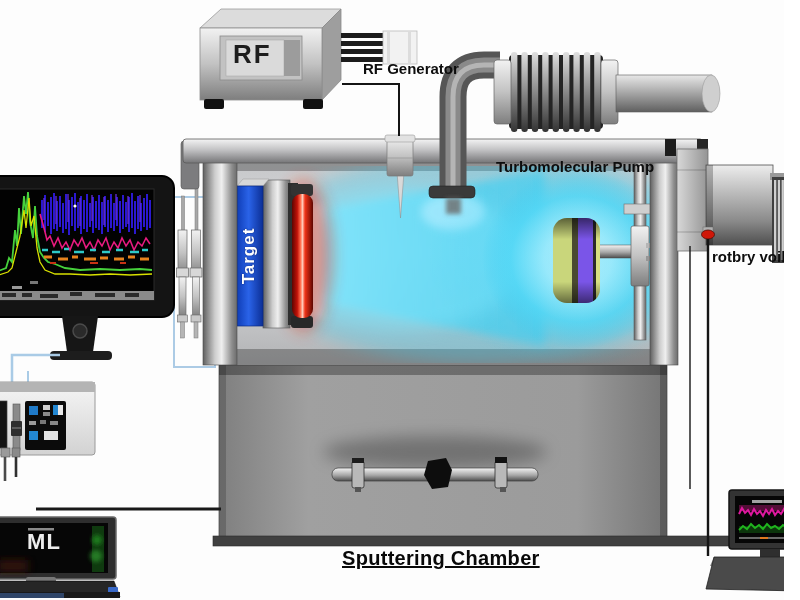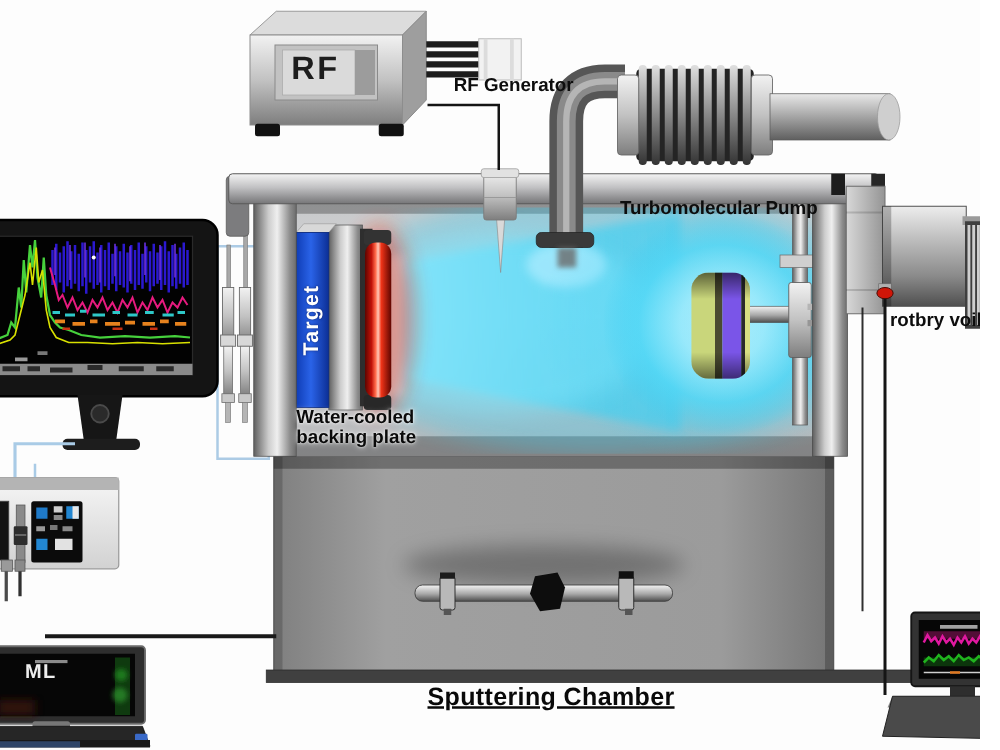--- a/index.html
+++ b/index.html
@@ -12,21 +12,21 @@
   #lbl-turbo{left:496px;top:123px;font-size:15px;margin-top:35px;}
   #lbl-target{left:236px;top:186px;width:27px;height:140px;display:flex;align-items:center;
               justify-content:center;}
   #lbl-target span{transform:rotate(-90deg);color:#fff;font-size:17px;font-weight:800;
               letter-spacing:1px;white-space:nowrap;text-shadow:0 0 2px rgba(0,0,40,.6);}
   #lbl-backing{left:237px;top:326px;font-size:15px;line-height:16px;color:#0a0a0a;
               text-shadow:0 0 2px rgba(255,255,255,.95),0 0 5px rgba(255,255,255,.8);}
   #lbl-backing span{display:block;}
   #lbl-rotary{left:712px;top:248px;font-size:15px;}
   #lbl-chamber{left:342px;top:547px;font-size:20px;letter-spacing:.3px;color:#090909;text-decoration:underline;}
-  #lbl-ml{left:20px;top:529px;width:48px;text-align:left;font-size:16px;font-weight:600;
+  #lbl-ml{left:20px;top:529px;width:48px;text-align:center;font-size:22px;font-weight:600;
               color:#ededed;letter-spacing:1px;}
 </style>
 </head>
 <body>
 
 <div id="stage">
 
 <svg id="scene" width="800" height="600" viewBox="0 0 800 600">
   <defs>
     <linearGradient id="metalV" x1="0" y1="0" x2="0" y2="1">
@@ -387,21 +387,17 @@
     <polygon points="714,557 800,557 800,591 706,589" fill="#4a4a4a" stroke="#222" stroke-width=".8"></polygon>
   </g>
 </svg>
 
 <div class="label" id="lbl-rf">RF</div>
 <div class="label" id="lbl-rfgen">RF Generator</div>
 <div class="label" id="lbl-turbo">Turbomolecular Pump</div>
 <div class="label" id="lbl-target">
       <span>Target</span>
     </div>
-<div class="label" id="lbl-backing">
-  <span>Water-cooled</span>
-  <span>backing plate</span>
-</div>
 <div class="label" id="lbl-rotary">rotbry voil</div>
 <div class="label" id="lbl-chamber">Sputtering Chamber</div>
 <div class="label" id="lbl-ml">ML</div>
 
 </div>
 
 </body></html>

